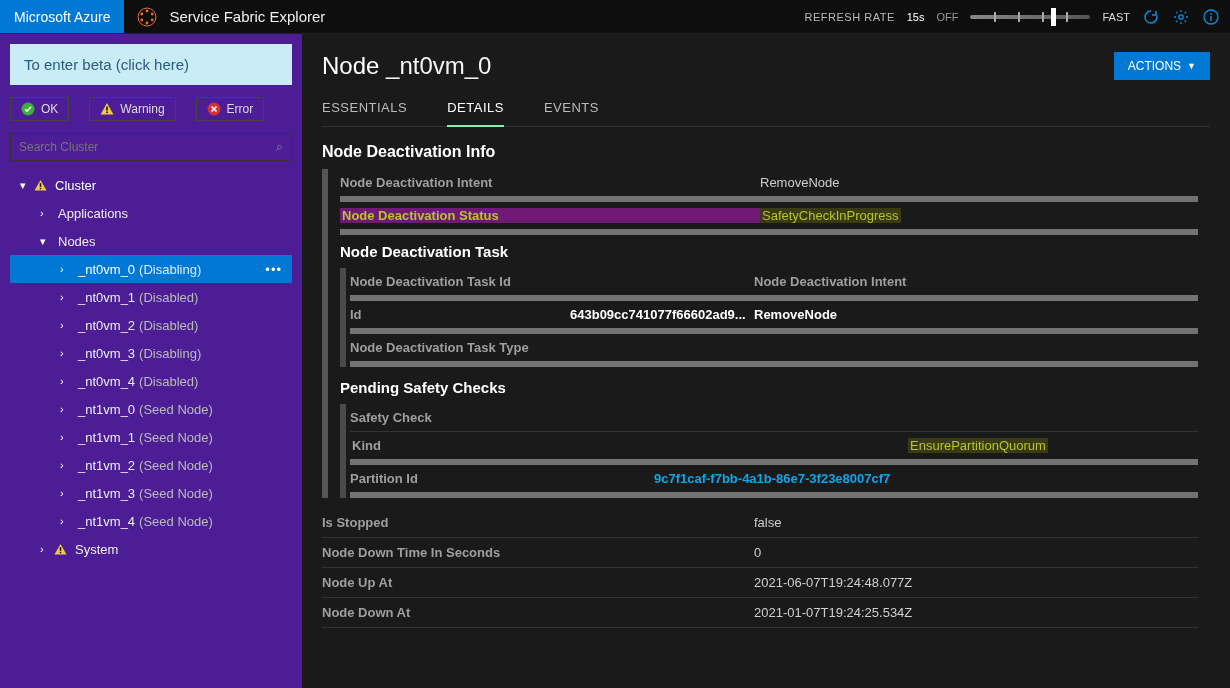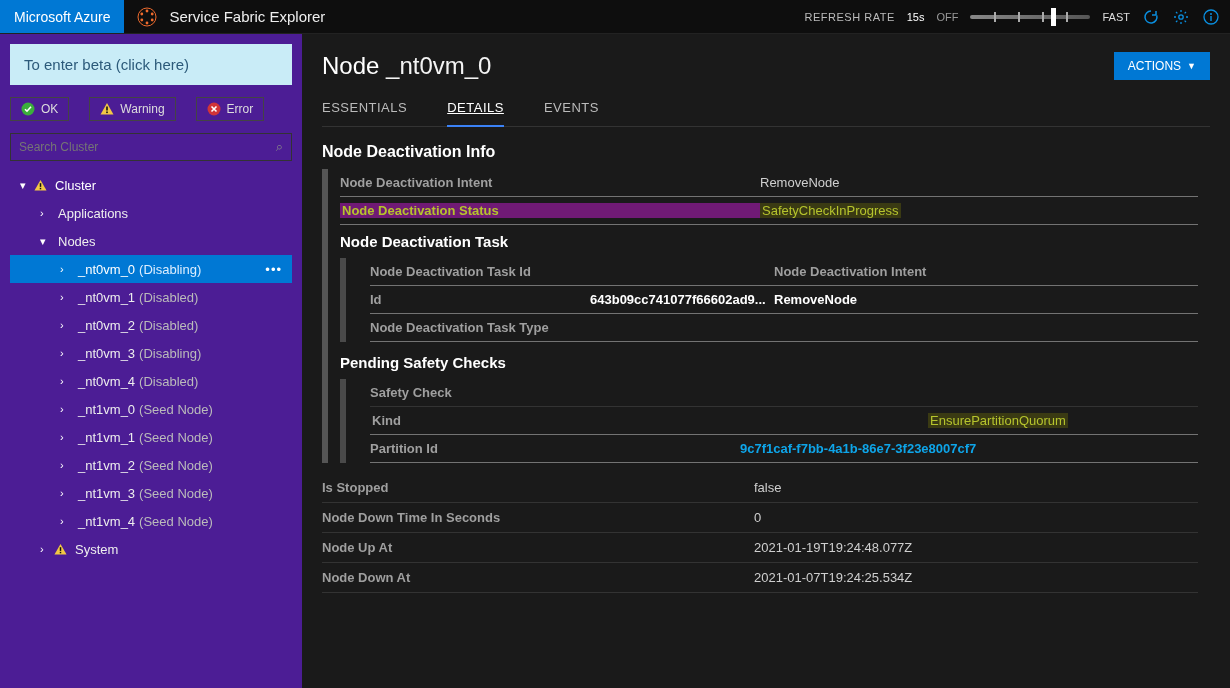--- a/index.html
+++ b/index.html
@@ -235,23 +235,22 @@
   }
   .tab {
     font-size: 13px;
     letter-spacing: 0.5px;
     color: #bbb;
     padding: 6px 0 10px 0;
     cursor: pointer;
   }
   .tab.active {
     color: #fff;
-    border-bottom: 2px solid #3b82f6;
+    border-bottom: 2px solid #86efac;
     margin-bottom: -1px;
-    text-decoration: underline;
   }
   .content {
     position: relative;
     height: 560px;
     width: 876px;
     overflow: hidden;
   }
 
   h3.section-head {
     font-size: 16px;
@@ -263,26 +262,26 @@
 
   .kv-block {
     border-left: 6px solid #555;
     margin-left: 0;
     padding-left: 12px;
     margin-bottom: 10px;
   }
   .kv-block.nested {
     margin-left: 22px;
     border-left: 6px solid #4a4a4a;
-    padding-left: 24px;
+    padding-left: 4px;
   }
 
   .kv-row {
     display: flex;
-    border-bottom: 1px solid #737373;
+    border-bottom: 6px solid #737373;
     padding: 6px 0;
     font-size: 13px;
   }
   .kv-row .k {
     width: 420px;
     color: #9f9f9f;
     font-weight: 600;
   }
   .kv-row .v {
     color: #cfcfcf;
@@ -536,37 +535,37 @@
       </div>
 
       <h3 class="section-head indent1" style="margin-left:0; margin-top:12px;">Pending Safety Checks</h3>
       <div class="kv-block nested" style="margin-left:0">
         <div class="inner-head">Safety Check</div>
         <div class="kv-row hl">
           <div class="k" style="width:558px; background:transparent; color:#9f9f9f">Kind</div>
           <div><span class="v">EnsurePartitionQuorum</span></div>
         </div>
         <div class="kv-row">
-          <div class="k" style="width:370px">Partition Id</div>
+          <div class="k" style="width:304px">Partition Id</div>
           <div class="v" style="color:#0ea5e9; font-weight:600">9c7f1caf-f7bb-4a1b-86e7-3f23e8007cf7</div>
         </div>
       </div>
     </div>
 
     <div class="simple-kv">
       <div class="k">Is Stopped</div>
       <div class="v">false</div>
     </div>
     <div class="simple-kv">
       <div class="k">Node Down Time In Seconds</div>
       <div class="v">0</div>
     </div>
     <div class="simple-kv">
       <div class="k">Node Up At</div>
-      <div class="v">2021-01-19T19:24:48.077Z</div>
+      <div class="v">2021-06-07T19:24:48.077Z</div>
     </div>
     <div class="simple-kv">
       <div class="k">Node Down At</div>
       <div class="v">2021-01-07T19:24:25.534Z</div>
     </div>
 
   </div>
 </div>
 
 </body></html>

